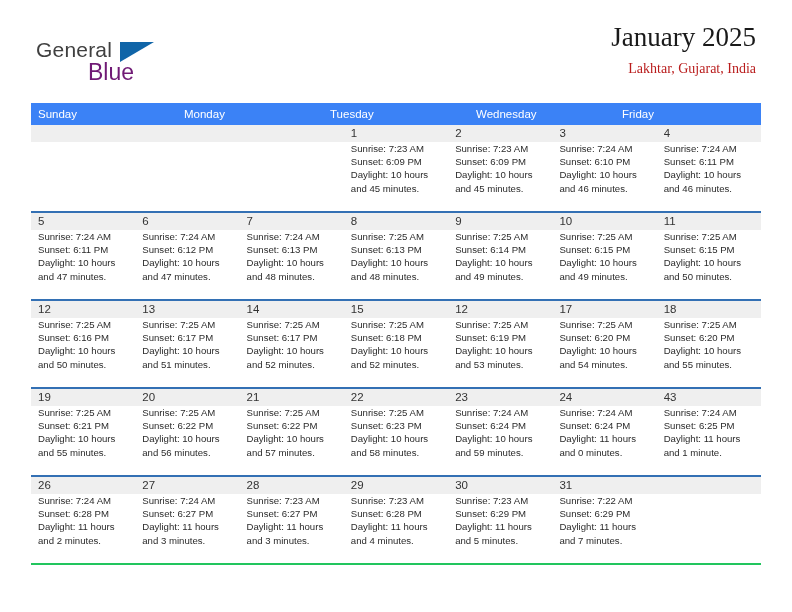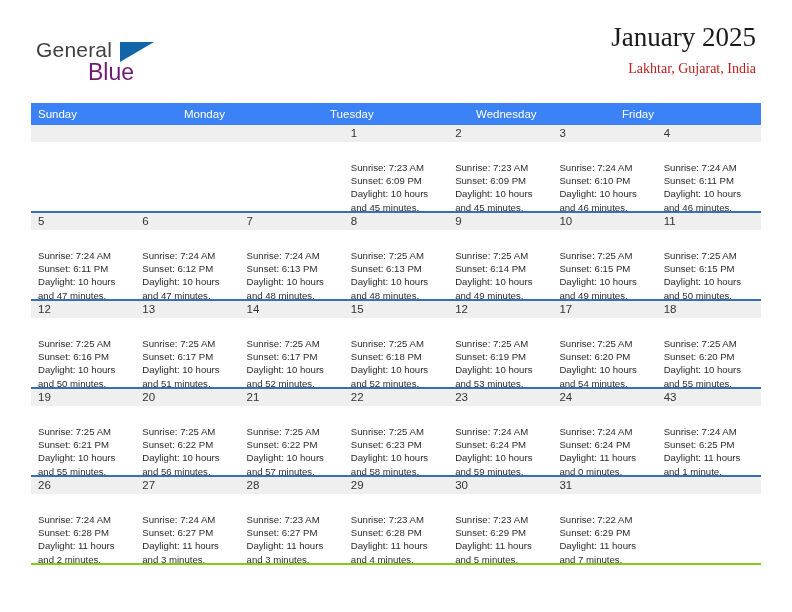--- a/index.html
+++ b/index.html
@@ -104,21 +104,21 @@
     box-sizing: border-box;
     white-space: nowrap;
   }
   .week {
     display: flex;
     border-bottom: 2px solid #3370b4;
     height: 88px;
     box-sizing: border-box;
   }
   .week:last-child {
-    border-bottom: 2px solid #84cc16;
+    border-bottom: 2px solid #22c55e;
   }
   .cell {
     flex: 1 1 0;
     box-sizing: border-box;
     position: relative;
     background: #ffffff;
     overflow: hidden;
   }
   .cell .daynum-band {
     height: 17px;
@@ -126,21 +126,21 @@
     box-sizing: border-box;
   }
   .cell .daynum {
     font-size: 11.5px;
     color: #333333;
     padding-left: 7px;
     line-height: 17px;
     display: block;
   }
   .cell .info {
-    padding: 19px 6px 0 7px;
+    padding: 0 6px 0 7px;
     font-size: 9.6px;
     line-height: 13.2px;
     color: #2b2b2b;
   }
   .cell .info div {
     white-space: nowrap;
   }
   .cell.empty .daynum-band {
     background: #efefef;
   }

